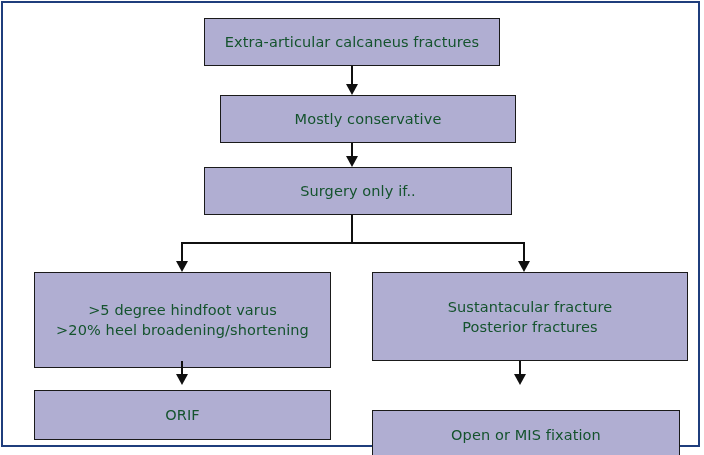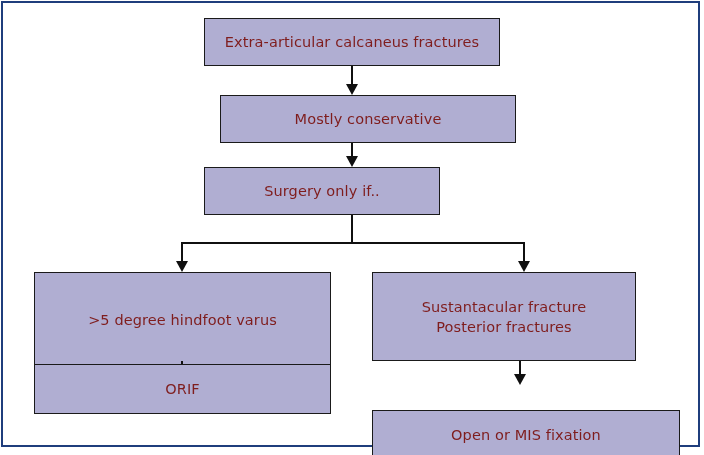--- a/index.html
+++ b/index.html
@@ -29,37 +29,37 @@
   
   .node {
     position: absolute;
     background: #b0aed2;
     border: 1.5px solid #1a1a1a;
     box-sizing: border-box;
     display: flex;
     flex-direction: column;
     align-items: center;
     justify-content: center;
-    color: #7f1d1d;
+    color: #14532d;
     font-size: 14.5px;
     line-height: 1.38;
     text-align: center;
     letter-spacing: 0.1px;
   }
   .node .line {
     display: block;
     white-space: nowrap;
   }
   
   #node-root      { left: 204px; top: 18px;  width: 296px; height: 48px; }
   #node-conserv   { left: 220px; top: 95px;  width: 296px; height: 48px; }
-  #node-surgery   { left: 204px; top: 167px; width: 236px; height: 48px; }
+  #node-surgery   { left: 204px; top: 167px; width: 308px; height: 48px; }
   #node-criteria  { left: 34px;  top: 272px; width: 297px; height: 96px; }
-  #node-fracture  { left: 372px; top: 272px; width: 264px; height: 89px; }
-  #node-orif      { left: 34px;  top: 364px; width: 297px; height: 50px; }
+  #node-fracture  { left: 372px; top: 272px; width: 316px; height: 89px; }
+  #node-orif      { left: 34px;  top: 390px; width: 297px; height: 50px; }
   #node-fixation  { left: 372px; top: 386px; width: 308px; height: 50px; margin-top: 24px; }
 
   
   .vline {
     position: absolute;
     width: 2px;
     background: #101010;
   }
   .hline {
     position: absolute;
@@ -123,20 +123,21 @@
 
   <div class="vline" id="conn3-stem"></div>
   <div class="hline" id="conn3-bar"></div>
   <div class="vline" id="conn3-left-drop"></div>
   <div class="arrowhead" id="conn3-left-arrow"></div>
   <div class="vline" id="conn3-right-drop"></div>
   <div class="arrowhead" id="conn3-right-arrow"></div>
 
   <div class="node" id="node-criteria">
     <span class="line">&gt;5 degree hindfoot varus</span>
+    <span class="line">&gt;20% heel broadening/shortening</span>
   </div>
 
   <div class="node" id="node-fracture">
     <span class="line">Sustantacular fracture</span>
     <span class="line">Posterior fractures</span>
   </div>
 
   <div class="vline" id="conn4-line"></div>
   <div class="arrowhead" id="conn4-arrow"></div>
 

